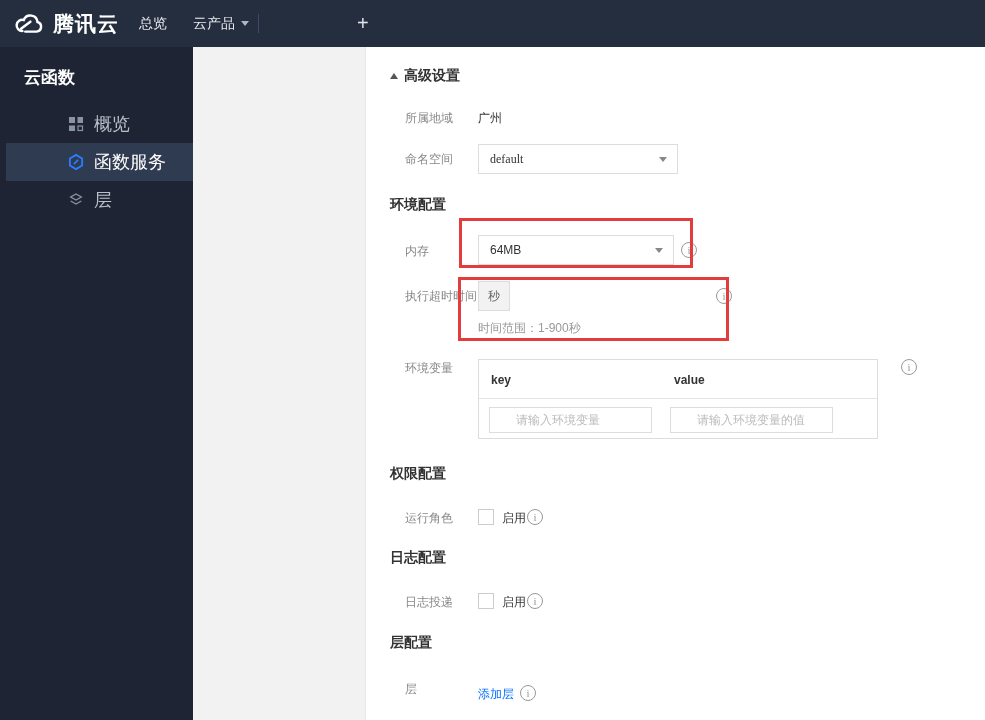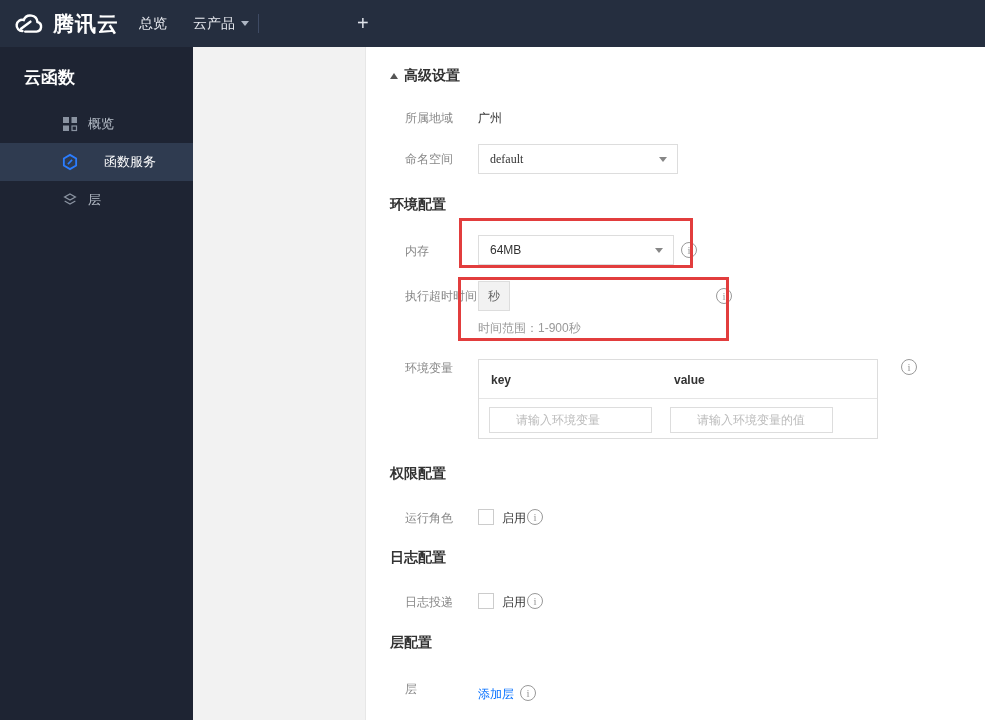--- a/index.html
+++ b/index.html
@@ -10,23 +10,23 @@
   .brand { position:absolute; left:13px; top:0; height:47px; display:flex; align-items:center; gap:8px; }
   .brand-text { color:#ffffff; font-size:21px; font-weight:bold; letter-spacing:1px; }
   .nav-item { position:absolute; top:0; height:47px; display:flex; align-items:center; color:#e8eaf0; font-size:14px; cursor:pointer; }
   .nav-caret { width:0; height:0; border-left:4px solid transparent; border-right:4px solid transparent; border-top:5px solid #aeb6c4; margin-left:6px; }
   .nav-divider { position:absolute; left:258px; top:14px; width:1px; height:19px; background:#3e4a63; }
   .nav-plus { position:absolute; left:357px; top:0; height:47px; display:flex; align-items:center; color:#dfe3ea; font-size:20px; font-weight:300; cursor:pointer; }
 
   
   .sidebar { position:absolute; top:47px; left:0; width:215px; height:673px; background:#1e2433; }
   .sidebar-title { position:absolute; left:24px; top:19px; color:#ffffff; font-size:17px; font-weight:bold; }
-  .side-item { position:absolute; left:0; width:193px; height:38px; display:flex; align-items:center; color:#b9c0cb; font-size:13px; cursor:pointer;padding-left:37px; }
+  .side-item { position:absolute; left:6px; width:193px; height:38px; display:flex; align-items:center; color:#b9c0cb; font-size:18px; cursor:pointer;padding-left:37px; }
   .side-item .ic { width:18px; height:18px; margin-left:24px; margin-right:9px; display:flex; align-items:center; justify-content:center; }
-  .side-item.active { background:#2f3b50; color:#ffffff;gap:16px; }
+  .side-item.active { background:#2f3b50; color:#ffffff; }
 
   
   .graypanel { position:absolute; top:47px; left:193px; width:172px; height:673px; background:#f2f2f2; }
 
   
   .content { position:absolute; top:47px; left:365px; width:620px; height:673px; background:#ffffff; border-left:1px solid #e7e7e7; }
   .field-label { position:absolute; left:24px; font-size:12px; color:#888888;margin-left:15px; }
   .sec-title { position:absolute; left:24px; font-size:14px; font-weight:bold; color:#333333;text-align:right; }
   .adv-toggle { position:absolute; left:24px; top:20px; display:flex; align-items:center; gap:6px; cursor:pointer; }
   .adv-caret { width:0; height:0; border-left:4px solid transparent; border-right:4px solid transparent; border-bottom:6px solid #555; }

